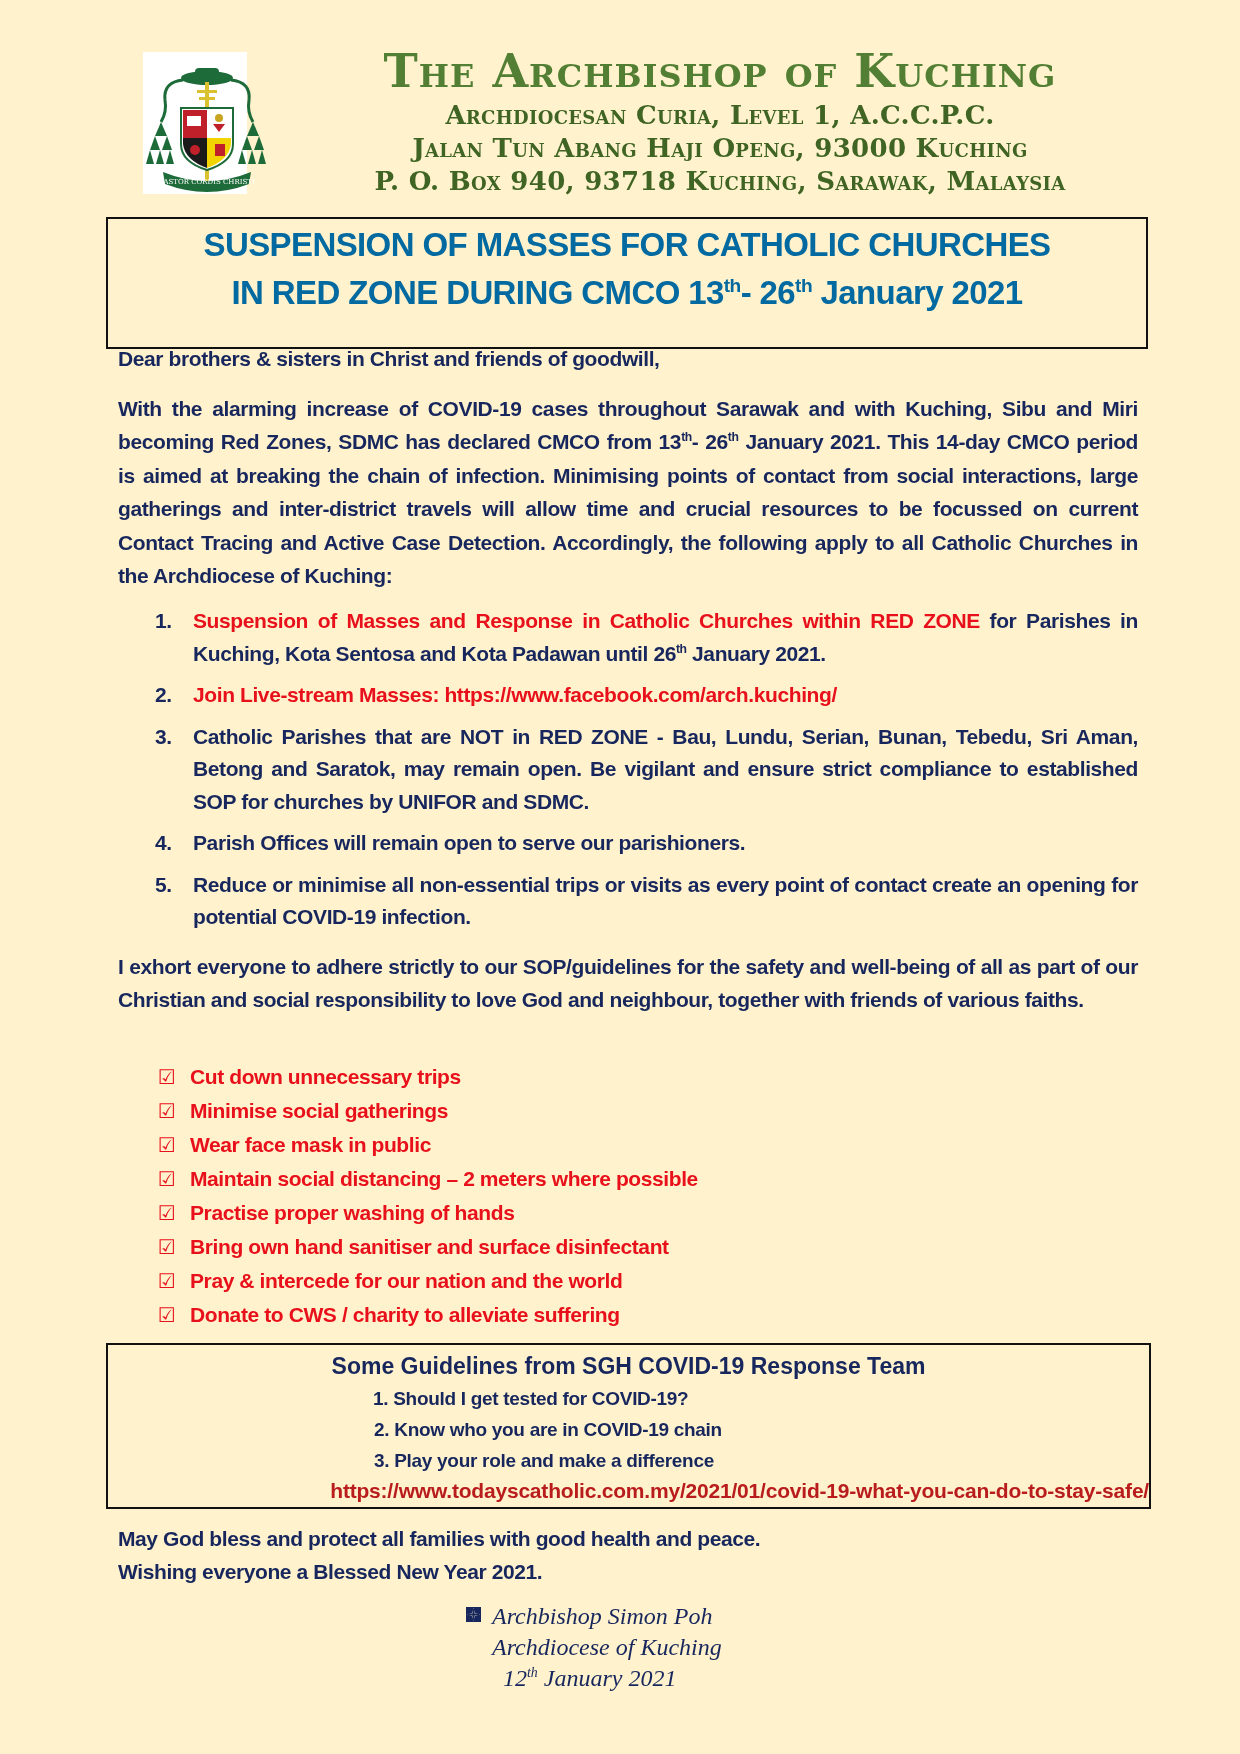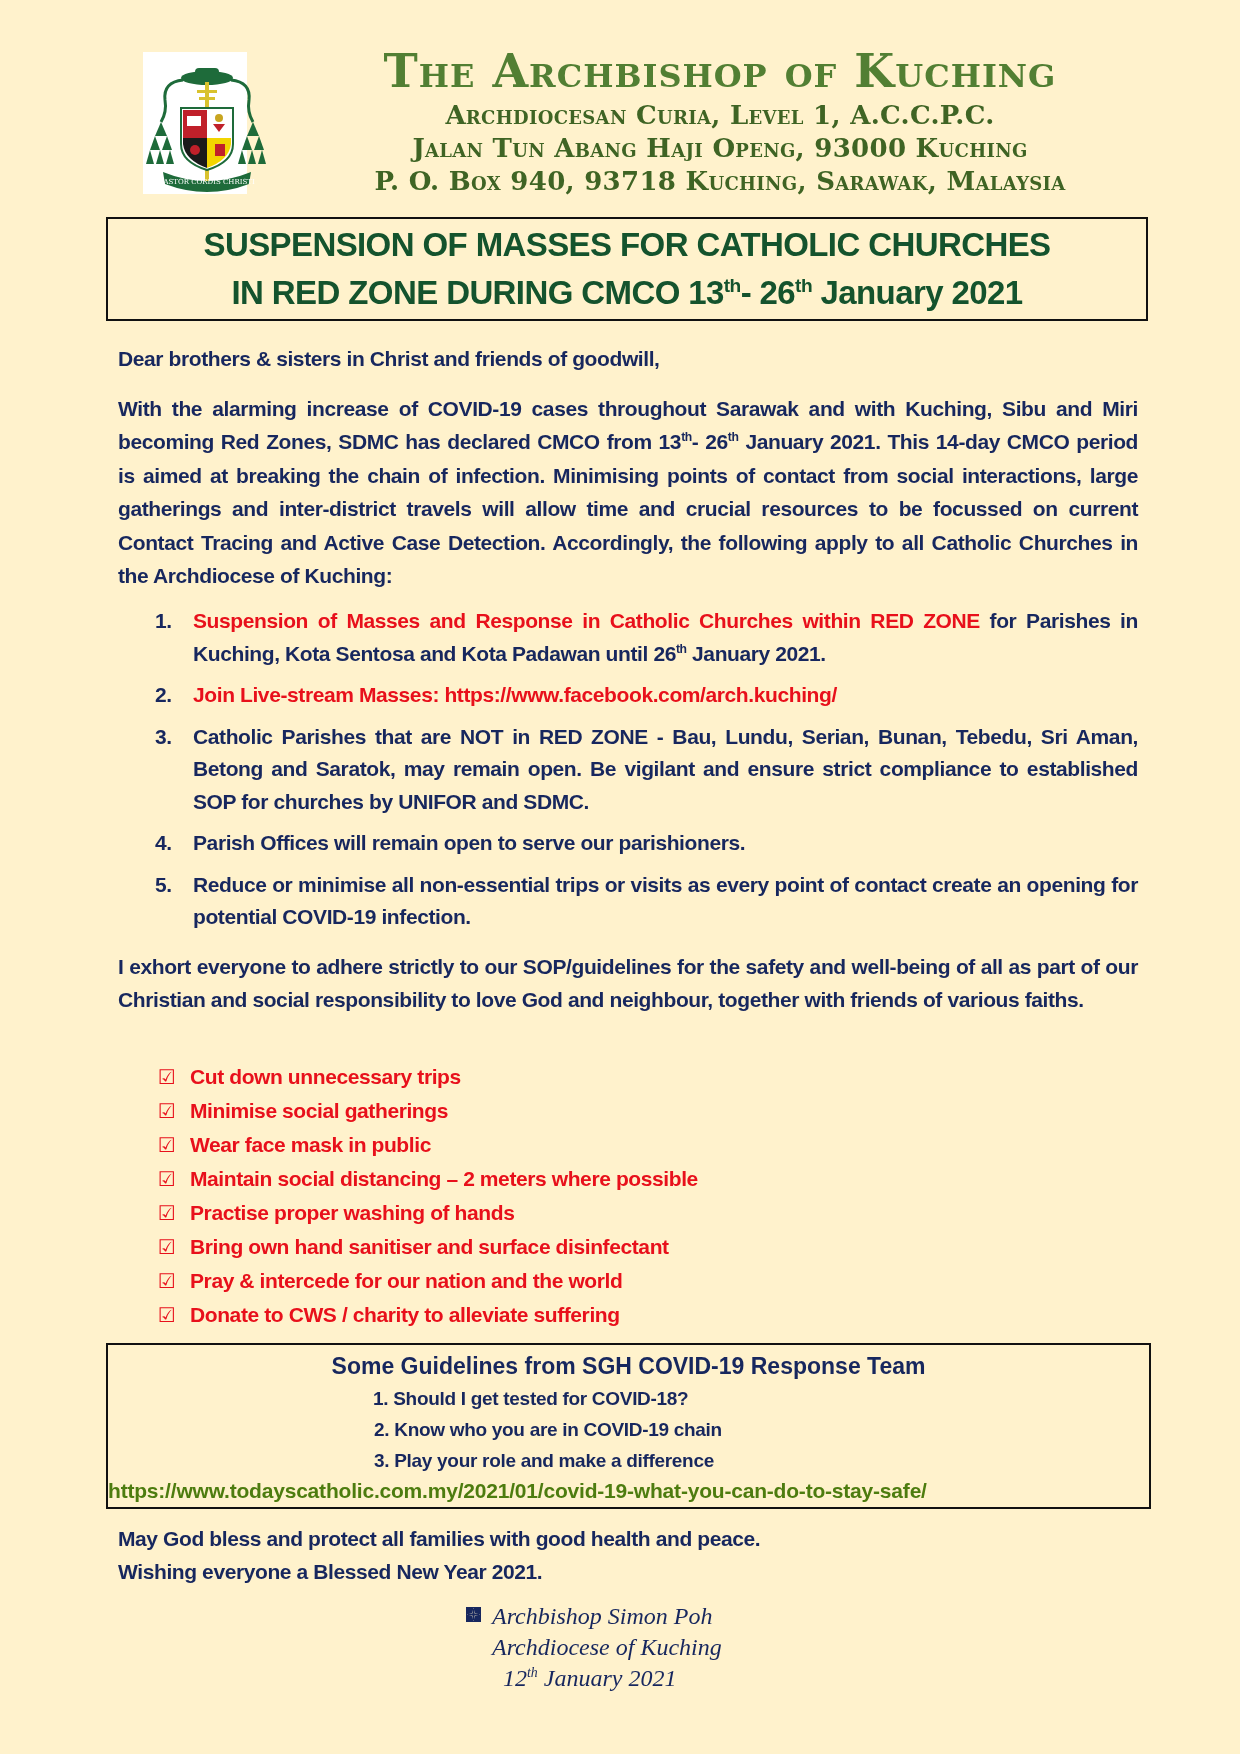--- a/index.html
+++ b/index.html
@@ -25,25 +25,25 @@
     white-space: nowrap;
   }
   .lh-title { top: 44px; font-size: 46px; letter-spacing: 1px; color: #527F33; }
   .lh-line { font-size: 26px; color: #3F6424; letter-spacing: 0.3px; }
   .lh-l1 { top: 100px; }
   .lh-l2 { top: 133px; }
   .lh-l3 { top: 166px; }
 
   
   .title-box {
-    left: 106px; top: 217px; width: 1042px; height: 104px;
+    left: 106px; top: 217px; width: 1042px; height: 132px;
     border: 2px solid #111;
     box-sizing: border-box;
     text-align: center;
-    color: #14532d;
+    color: #0369a1;
     font-family: "Liberation Sans", sans-serif;
     font-weight: bold;
     font-size: 33px;
     line-height: 48px;
     padding-top: 2px;
     transform-origin: center;
   }
   .title-box .t-line { display: block; letter-spacing: -0.6px; }
   sup { font-size: 0.58em; line-height: 0; vertical-align: super; }
 
@@ -102,22 +102,22 @@
     font-size: 23px; font-weight: bold; color: #17275E;
   }
   .guide-item {
     left: 265px; font-size: 19px; font-weight: bold; color: #17275E;
     letter-spacing: -0.3px;
   }
   .gi1 { top: 43px; left: 265px; }
   .gi2 { top: 74px; left: 266px; }
   .gi3 { top: 105px; left: 266px; }
   .guide-link {
-    left: 0; width: 100%; top: 134px; text-align: left;
-    font-size: 21px; font-weight: bold; color: #4d7c0f;
+    left: 0; width: 100%; top: 134px; text-align: right;
+    font-size: 21px; font-weight: bold; color: #b91c1c;
     letter-spacing: -0.2px;
   }
 
   
   .closing1 { left: 118px; top: 1527px; }
   .closing2 { left: 118px; top: 1560px; }
 
   .sig {
     font-family: "Liberation Serif", "DejaVu Serif", serif;
     font-style: italic; font-size: 24px; color: #17275E;
@@ -219,21 +219,21 @@
   <li><span class="cb">☑</span><span>Wear face mask in public</span></li>
   <li><span class="cb">☑</span><span>Maintain social distancing – 2 meters where possible</span></li>
   <li><span class="cb">☑</span><span>Practise proper washing of hands</span></li>
   <li><span class="cb">☑</span><span>Bring own hand sanitiser and surface disinfectant</span></li>
   <li><span class="cb">☑</span><span>Pray &amp; intercede for our nation and the world</span></li>
   <li><span class="cb">☑</span><span>Donate to CWS / charity to alleviate suffering</span></li>
 </ul>
 
 <div class="abs guide-box">
   <div class="abs guide-title">Some Guidelines from SGH COVID-19 Response Team</div>
-  <div class="abs guide-item gi1">1. Should I get tested for COVID-18?</div>
+  <div class="abs guide-item gi1">1. Should I get tested for COVID-19?</div>
   <div class="abs guide-item gi2">2. Know who you are in COVID-19 chain</div>
   <div class="abs guide-item gi3">3. Play your role and make a difference</div>
   <div class="abs guide-link">https://www.todayscatholic.com.my/2021/01/covid-19-what-you-can-do-to-stay-safe/</div>
 </div>
 
 <div class="abs body-text closing1">May God bless and protect all families with good health and peace.</div>
 <div class="abs body-text closing2">Wishing everyone a Blessed New Year 2021.</div>
 
 <div class="abs sig-icon">
   <svg width="15" height="15" viewBox="0 0 15 15">

